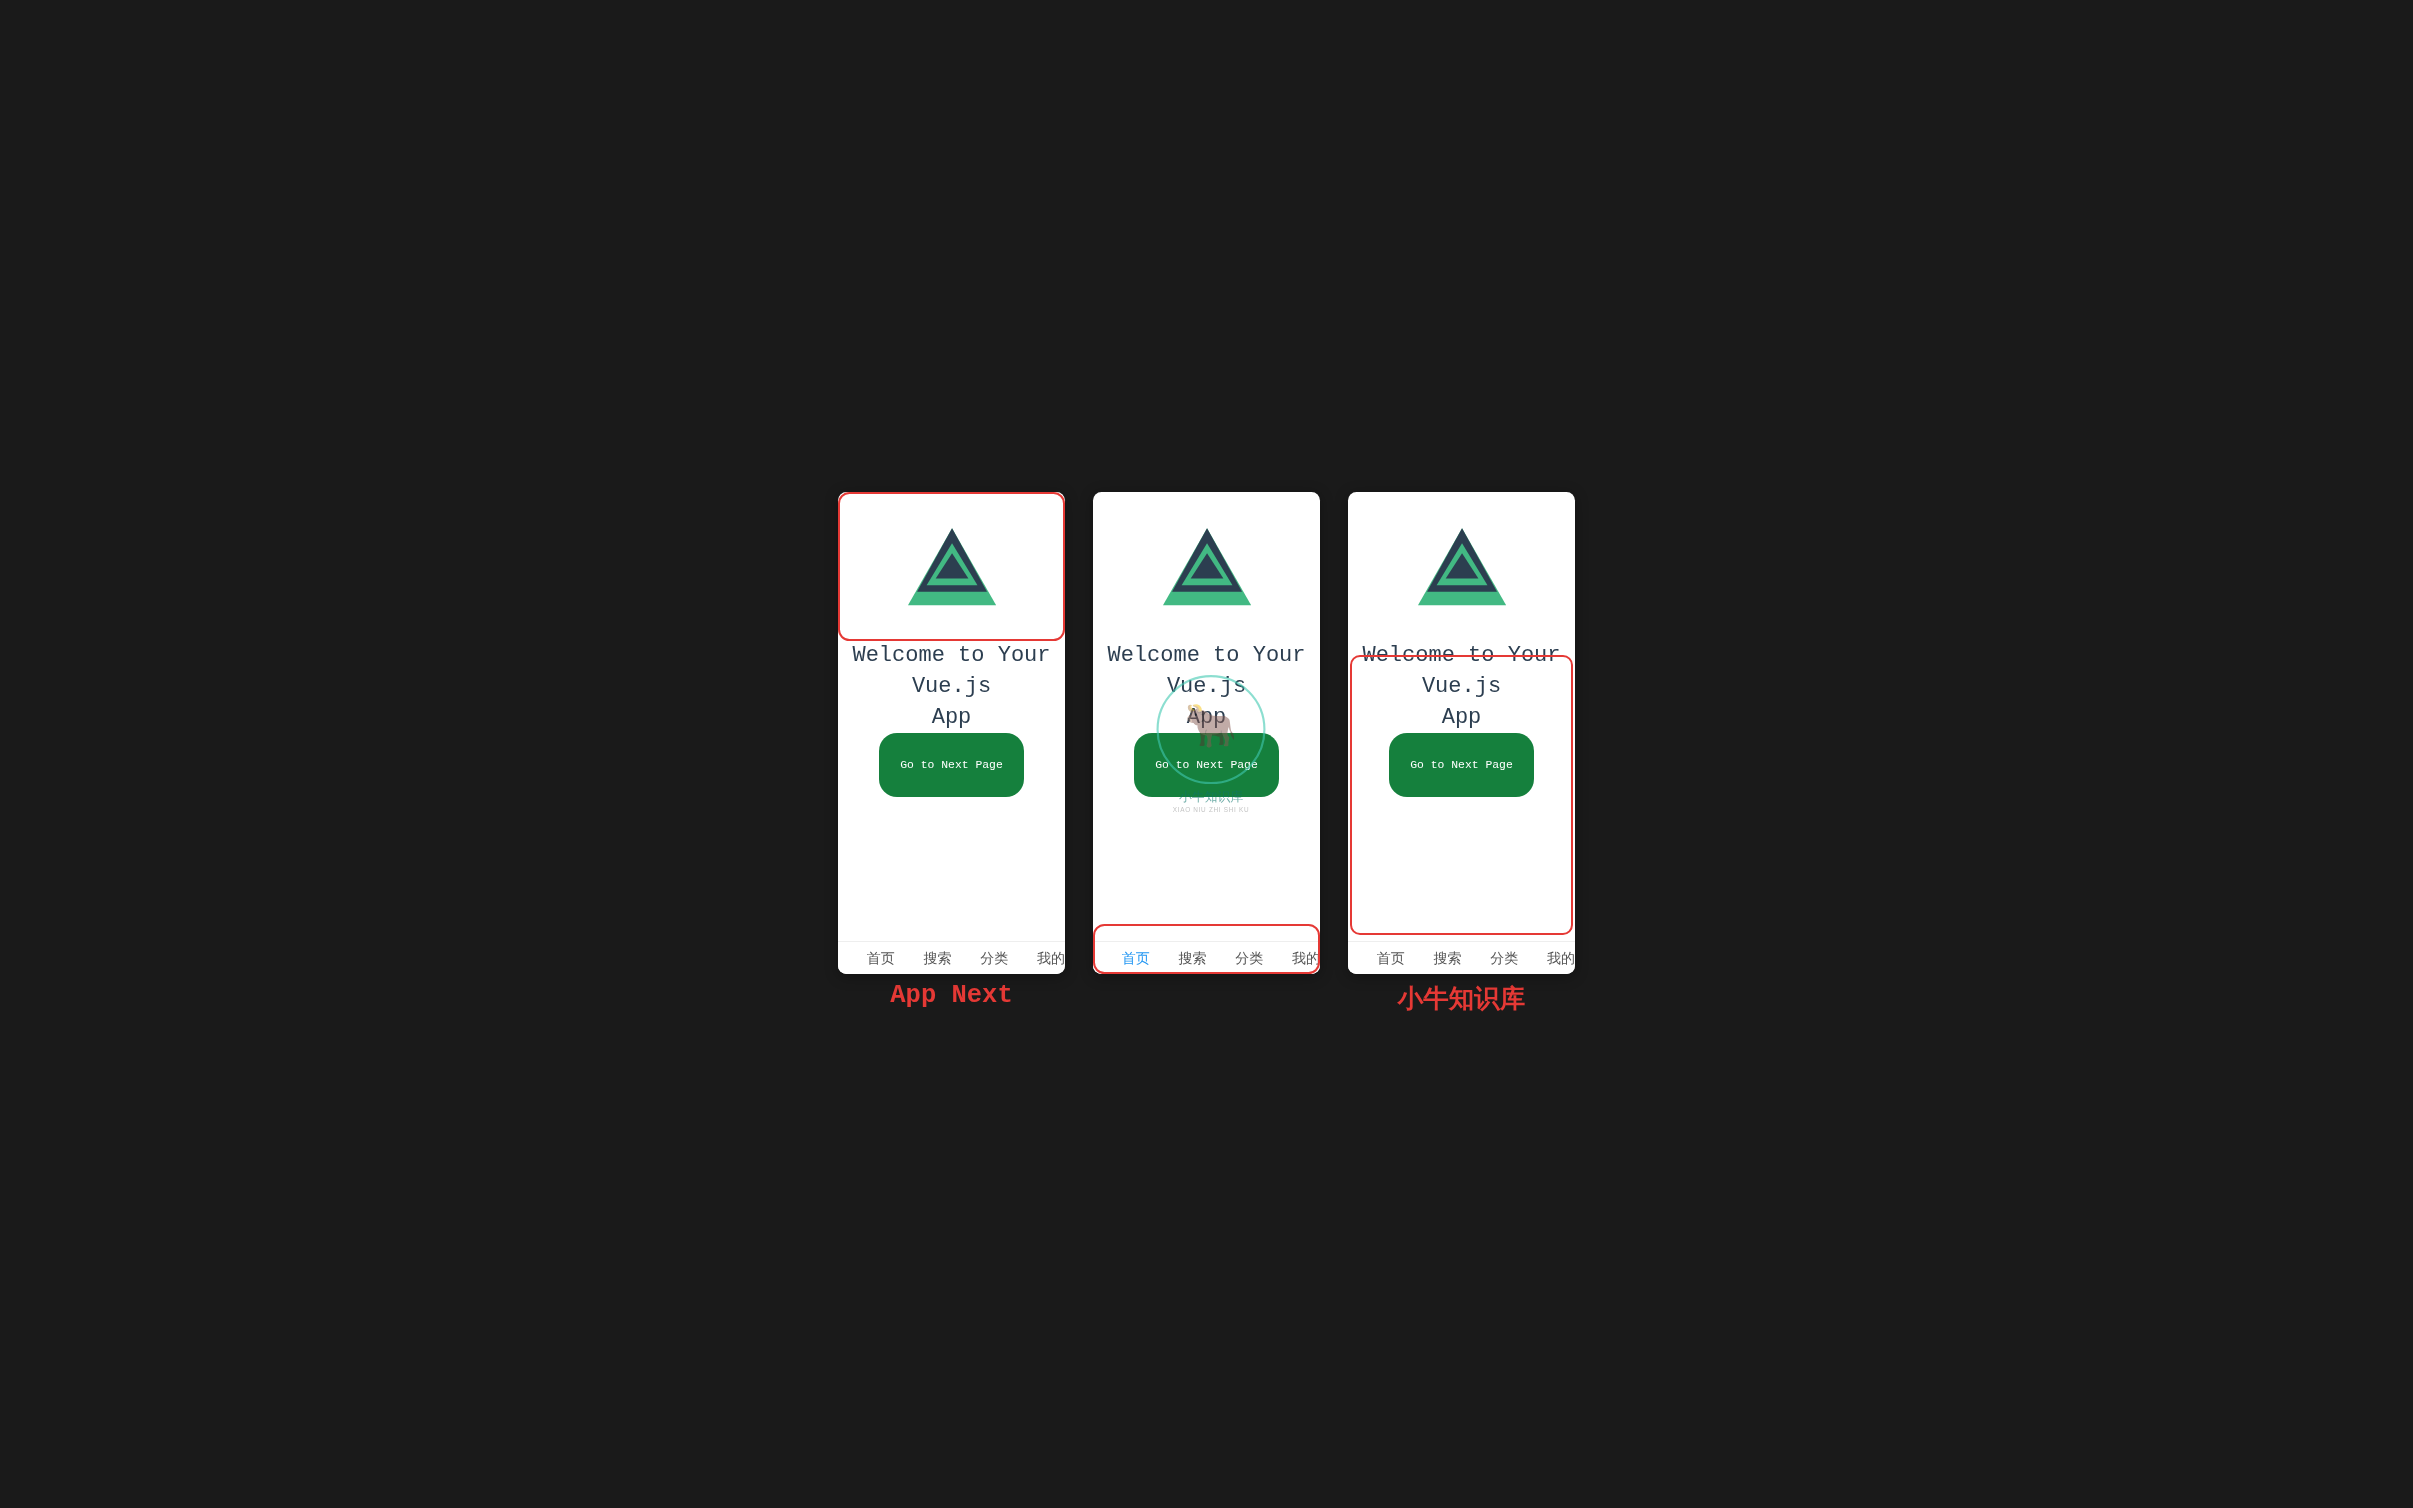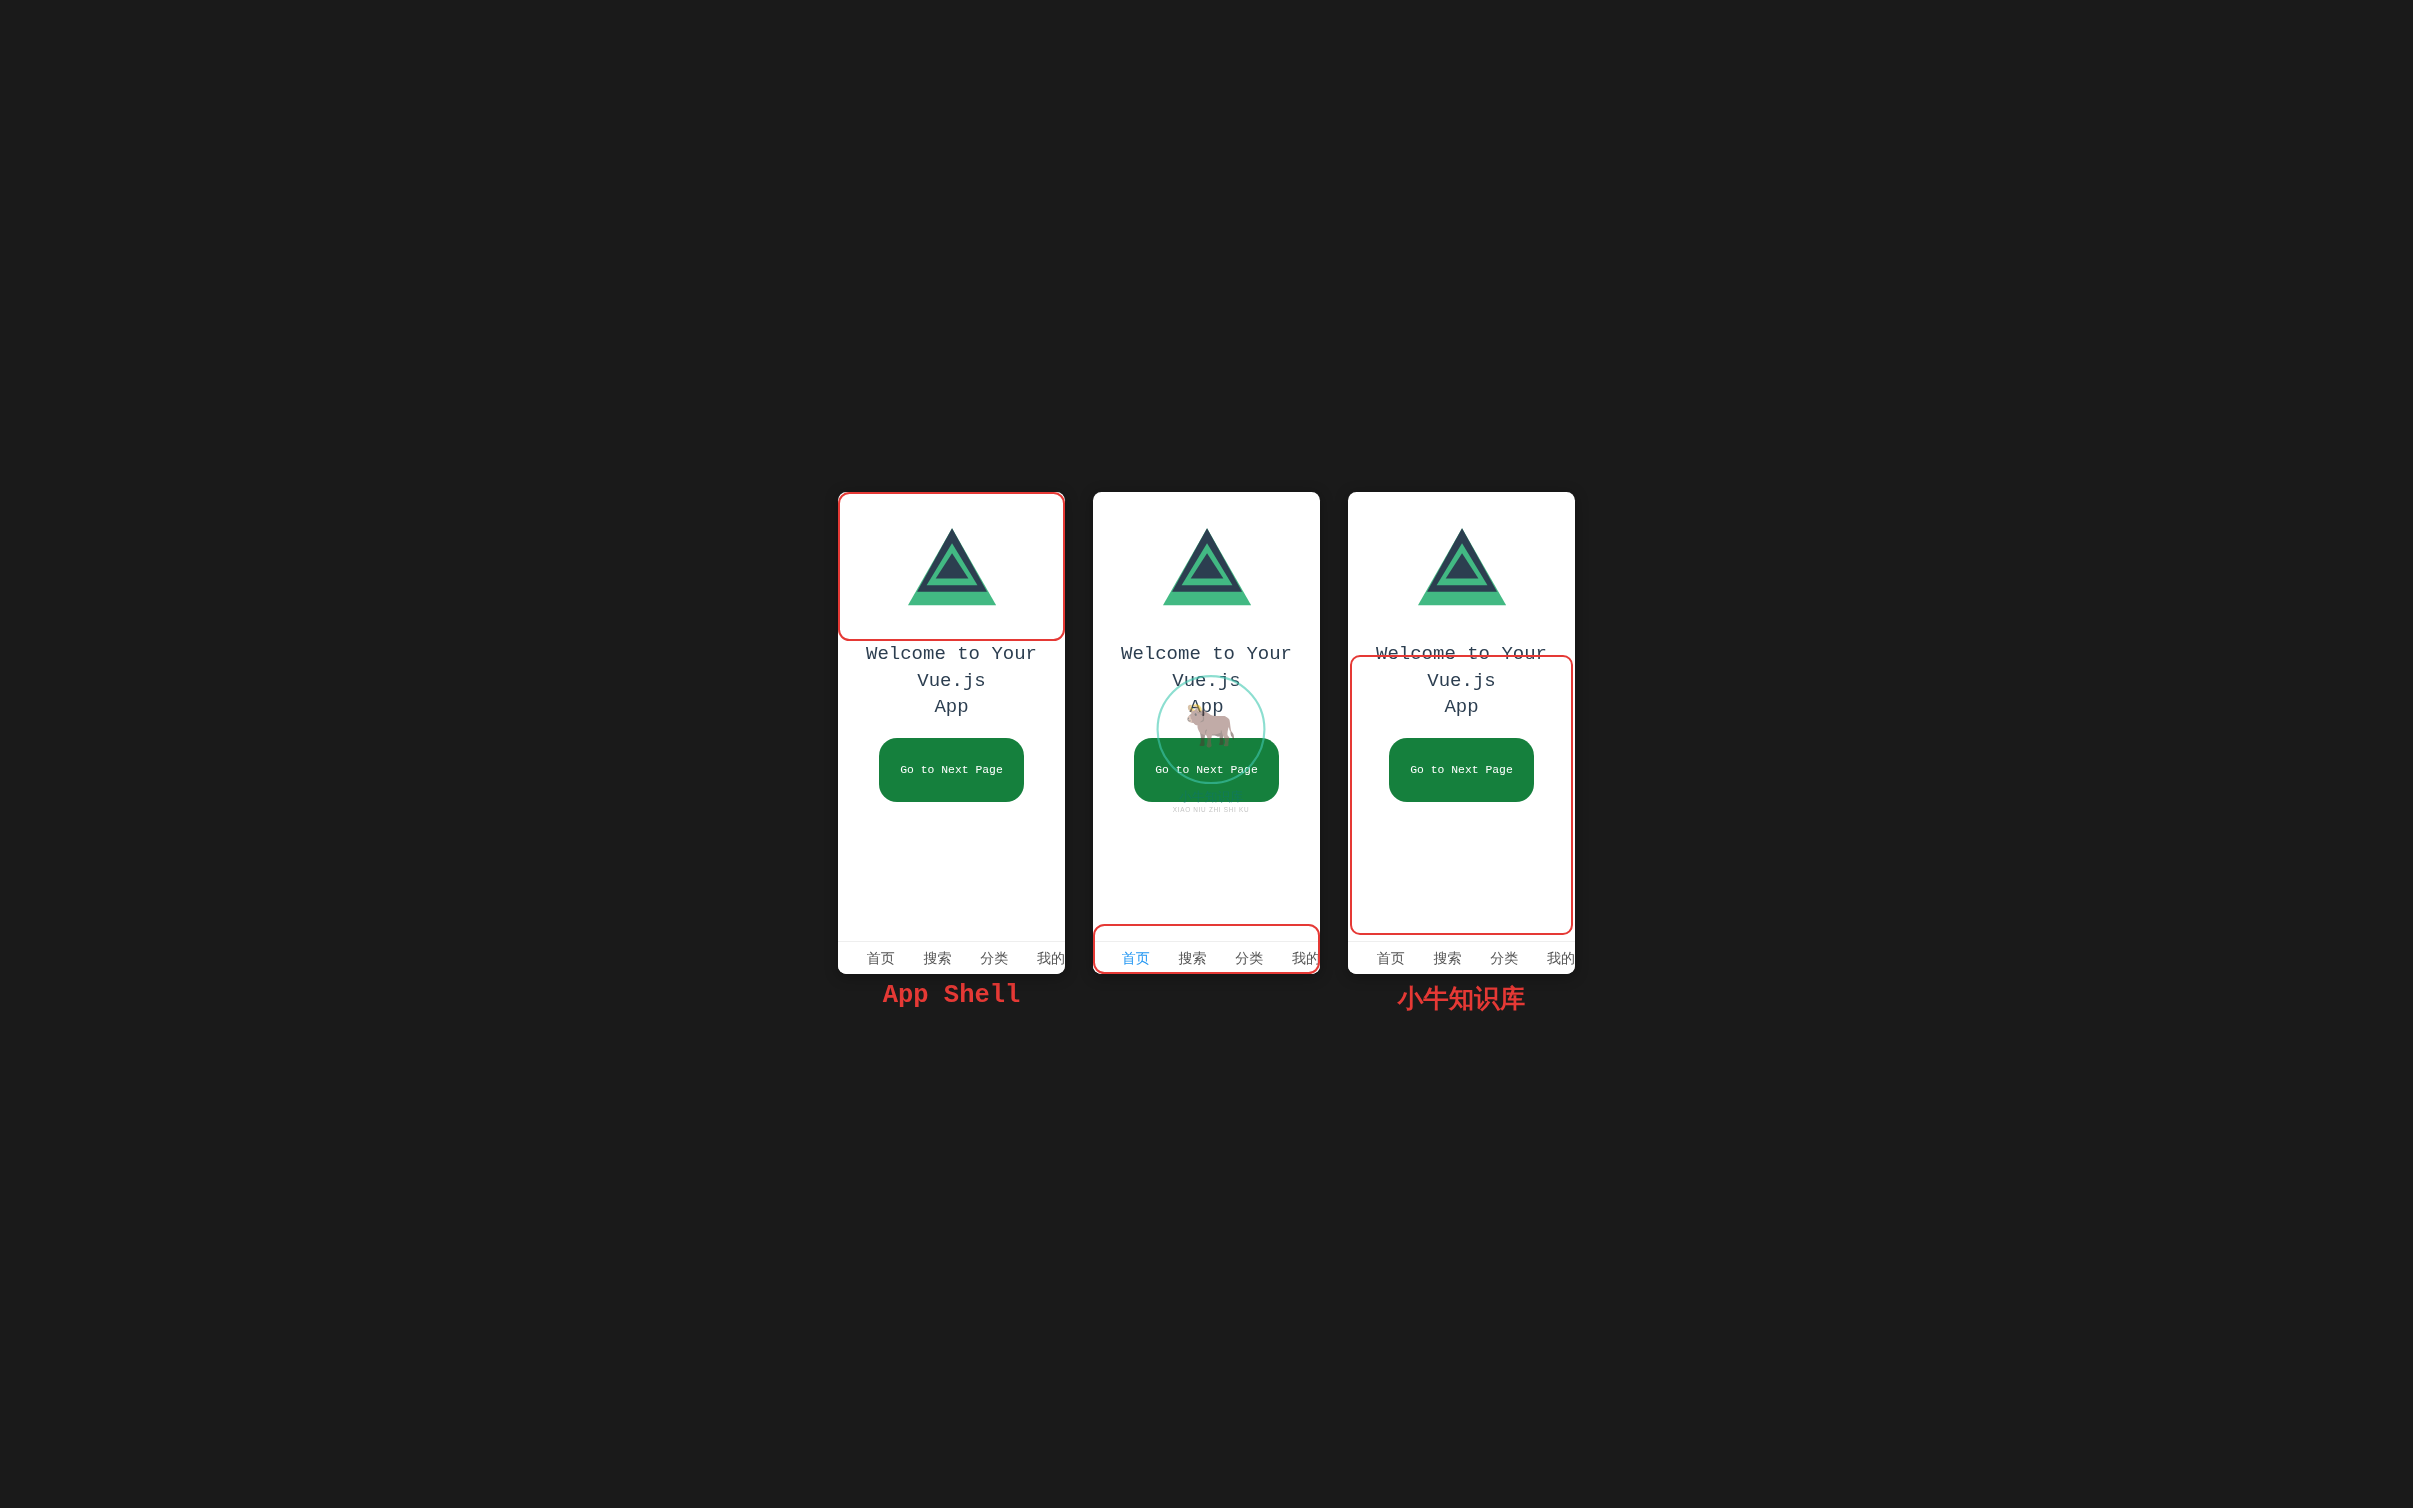--- a/index.html
+++ b/index.html
@@ -37,25 +37,24 @@
       flex-direction: column;
       align-items: center;
       padding: 21px 14px 14px;
     }
     .vue-logo {
       width: 142px;
       height: 114px;
       margin-bottom: 14px;
     }
     .welcome-text {
-      font-size: 19px;
+      font-size: 22px;
       font-weight: 400;
       text-align: center;
       color: #2c3e50;
-      margin-bottom: 17px;
       line-height: 1.4;
       font-family: 'Courier New', monospace;
     }
     .next-page-btn {
       background: #15803d;
       color: white;
       border: none;
       border-radius: 18px;
       padding: 26px 21px;
       font-size: 11.4px;
@@ -151,21 +150,21 @@
           <div class="welcome-text">Welcome to Your Vue.js<br>App</div>
           <button class="next-page-btn">Go to Next Page</button>
         </div>
         <div class="bottom-nav">
           <div class="nav-item">首页</div>
           <div class="nav-item">搜索</div>
           <div class="nav-item">分类</div>
           <div class="nav-item">我的</div>
         </div>
       </div>
-      <div class="label">App Shell</div>
+      <div class="label">App Next</div>
     </div>
 
     <div class="phone-col" style="position:relative;">
 
       <div class="phone" style="position:relative;">
 
         <div class="red-outline outline-bottom-middle"></div>
         <div class="phone-content">
           <svg class="vue-logo" viewBox="0 0 261 226" xmlns="http://www.w3.org/2000/svg">
             <polygon points="130.6,0 260,226 1.2,226" fill="none"></polygon>

